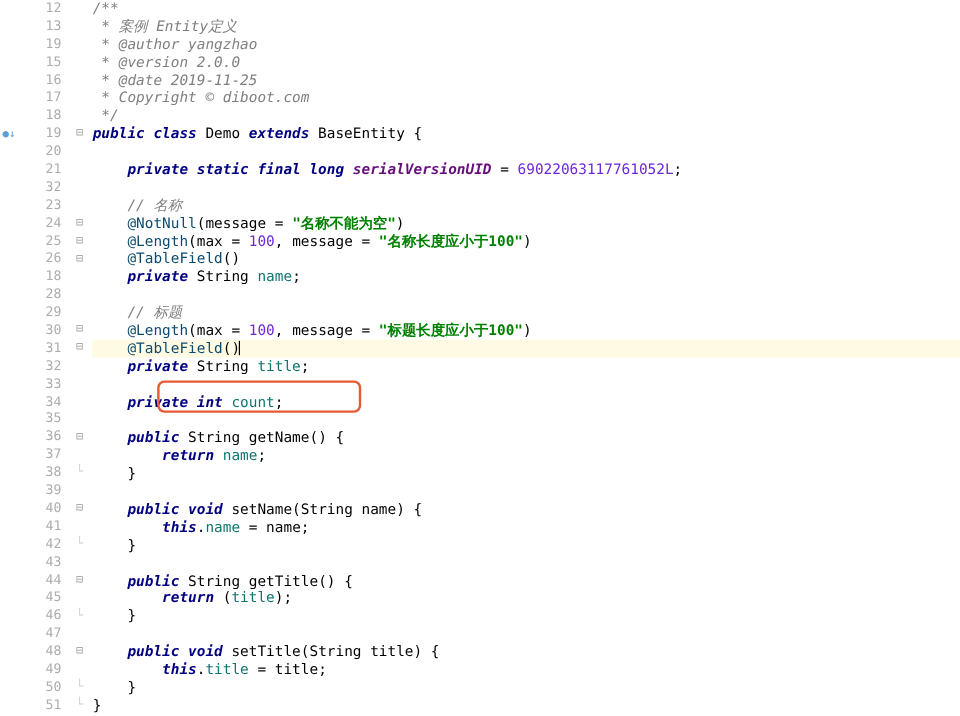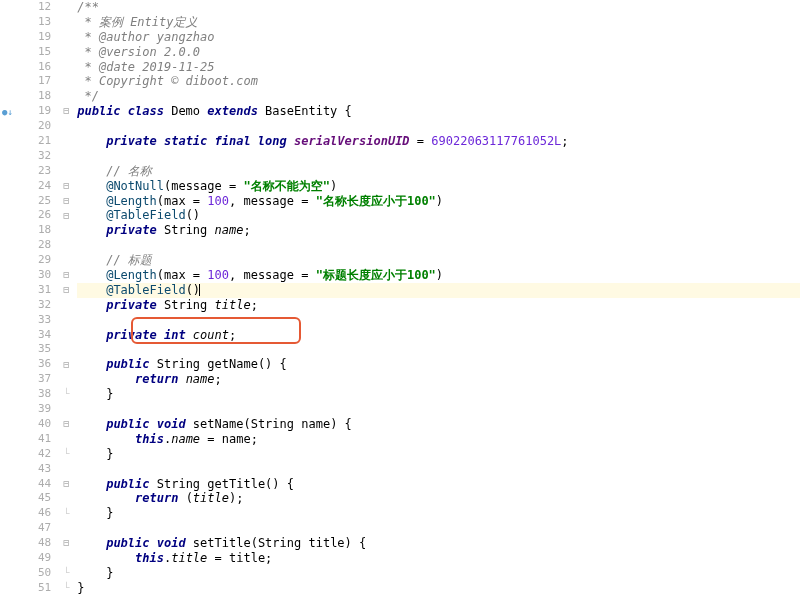--- a/index.html
+++ b/index.html
@@ -67,21 +67,21 @@
     background: #fffae3;
   }
   .cmt { color: #808080; font-style: italic; }
   .kw { color: #000080; font-weight: bold; font-style: italic; }
   .ann { color: #0c4a6e; }
   .str { color: #008000; font-weight: bold; }
   .num { color: #6d28d9; }
   .cls { color: #000000; text-align: center; }
   .ital { font-style: italic; }
   .field { color: #660e7a; font-weight: bold; text-align: right; }
-  .fieldn { color: #000000; font-style: italic; }
+  .fieldn { color: #0f766e; }
   .caret {
     display: inline-block;
     width: 1px;
     height: 12px;
     background: #000;
     vertical-align: middle;
     margin-left: -1px;
   }
   .redbox {
     position: absolute;

